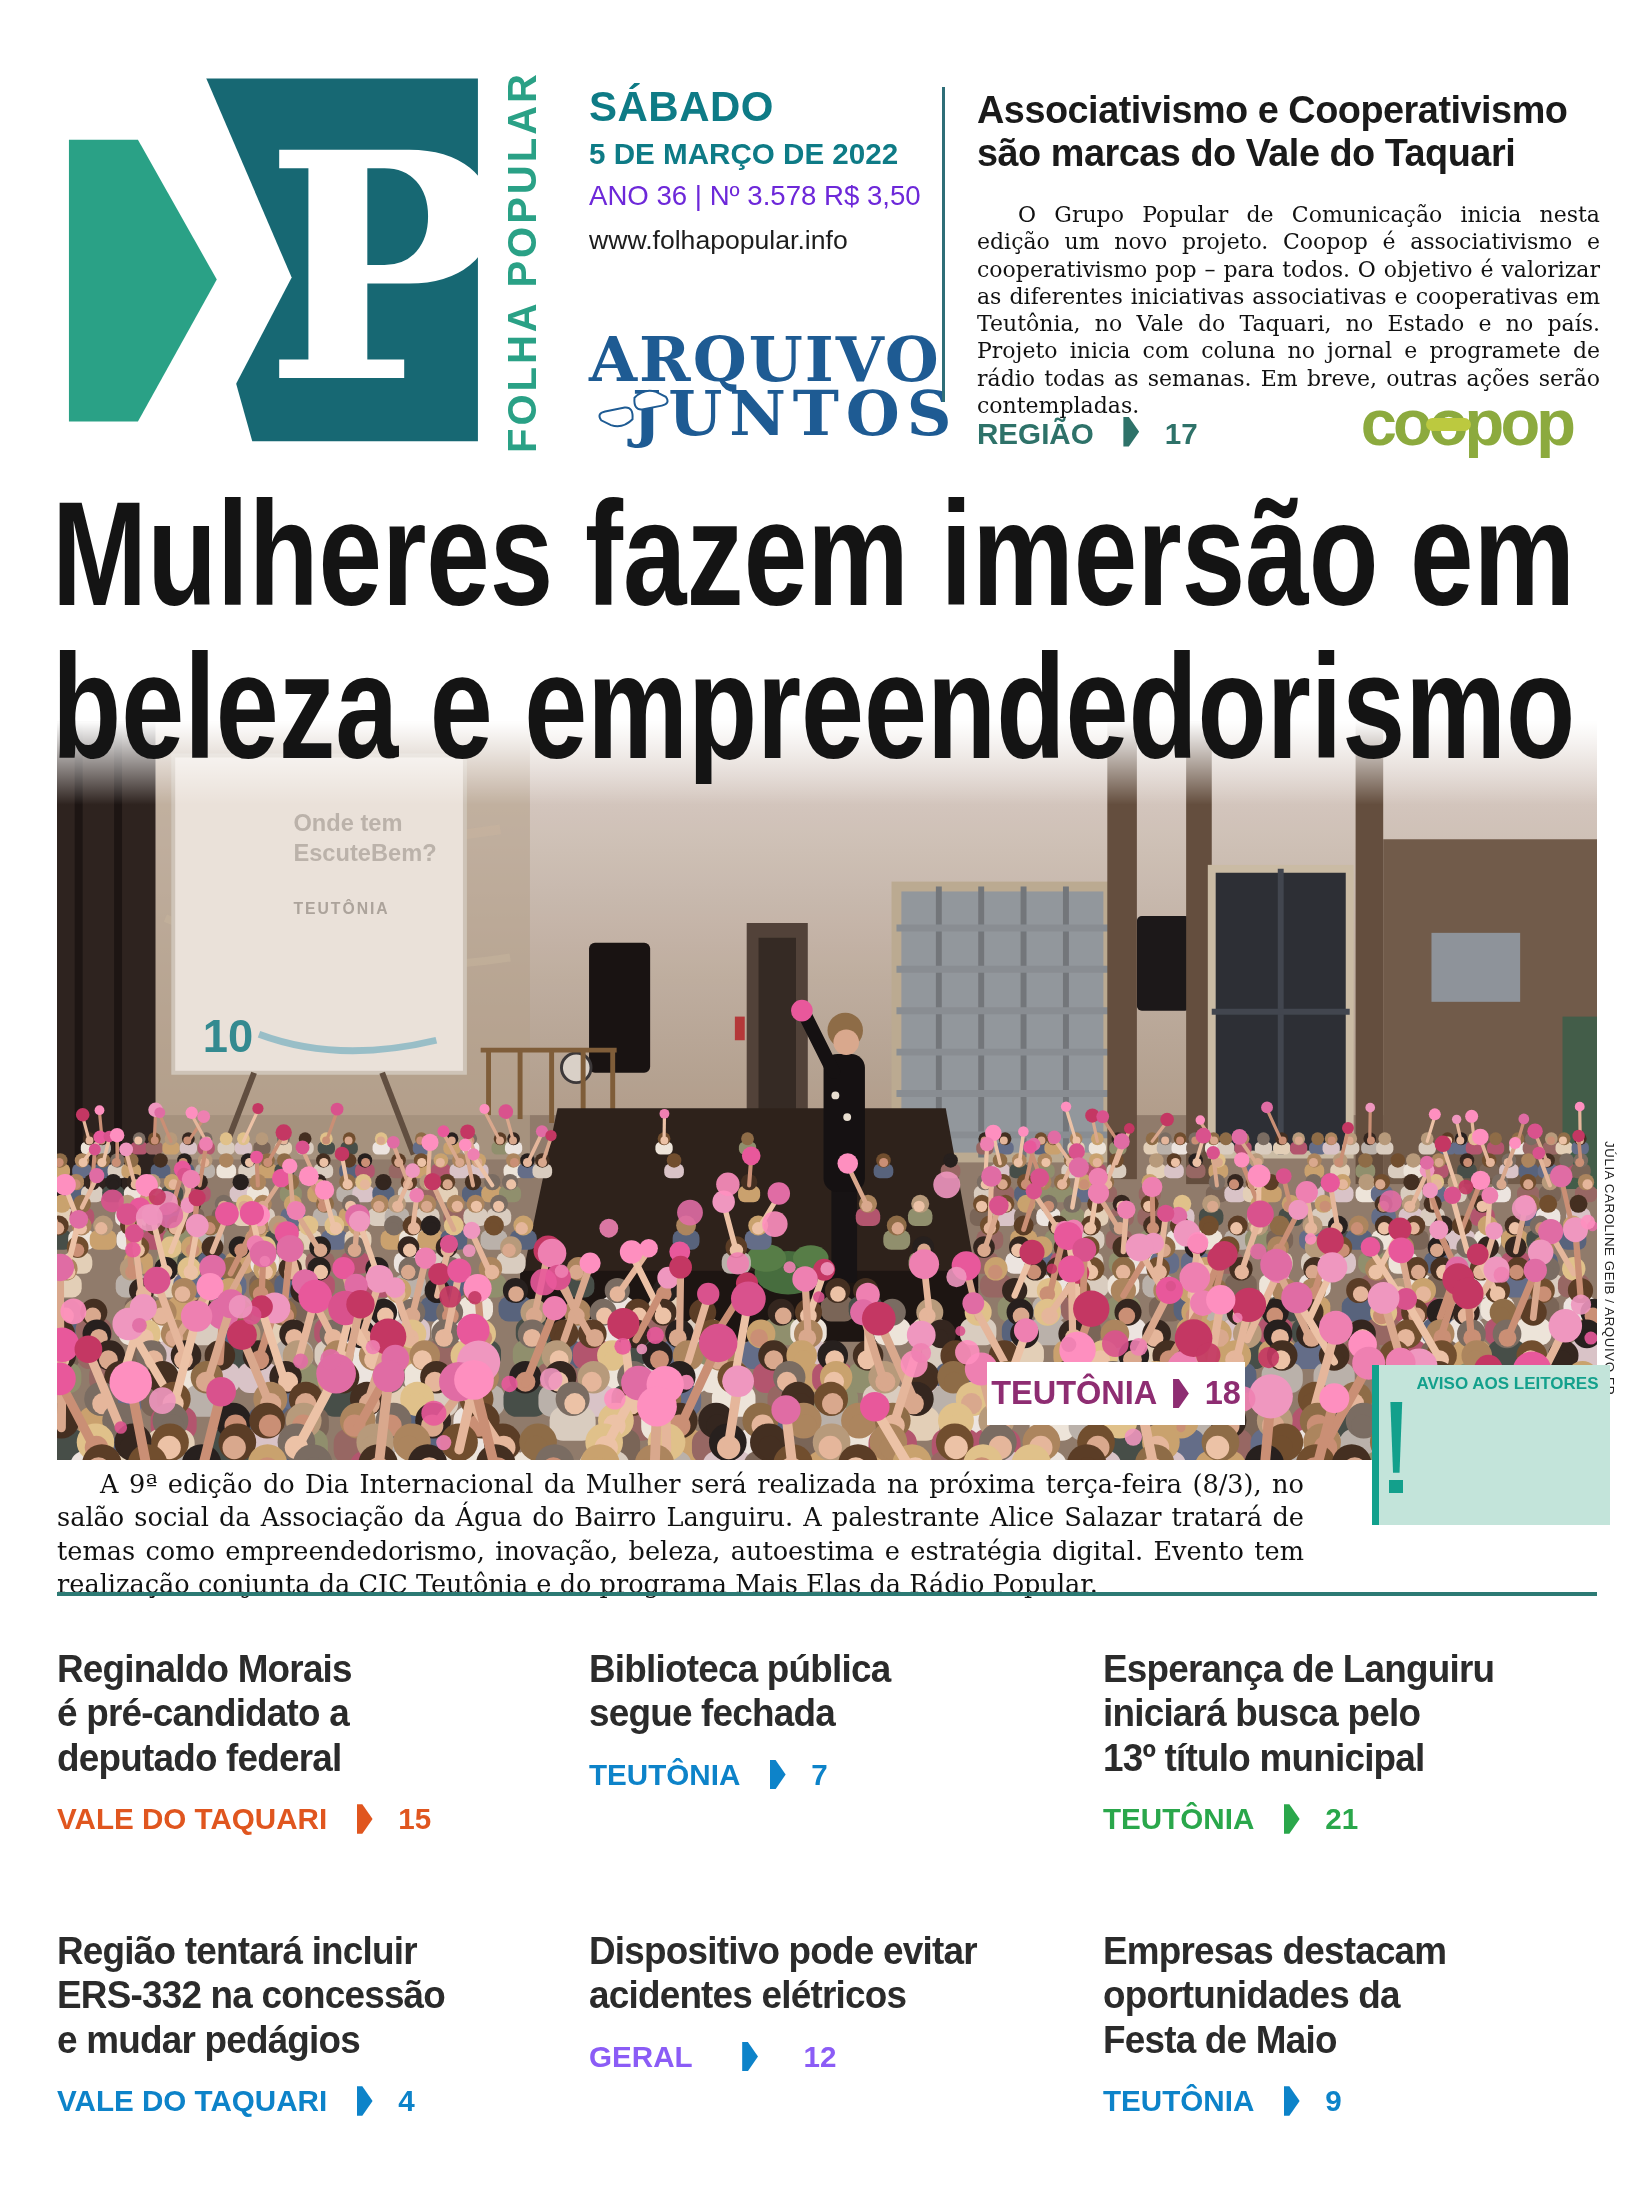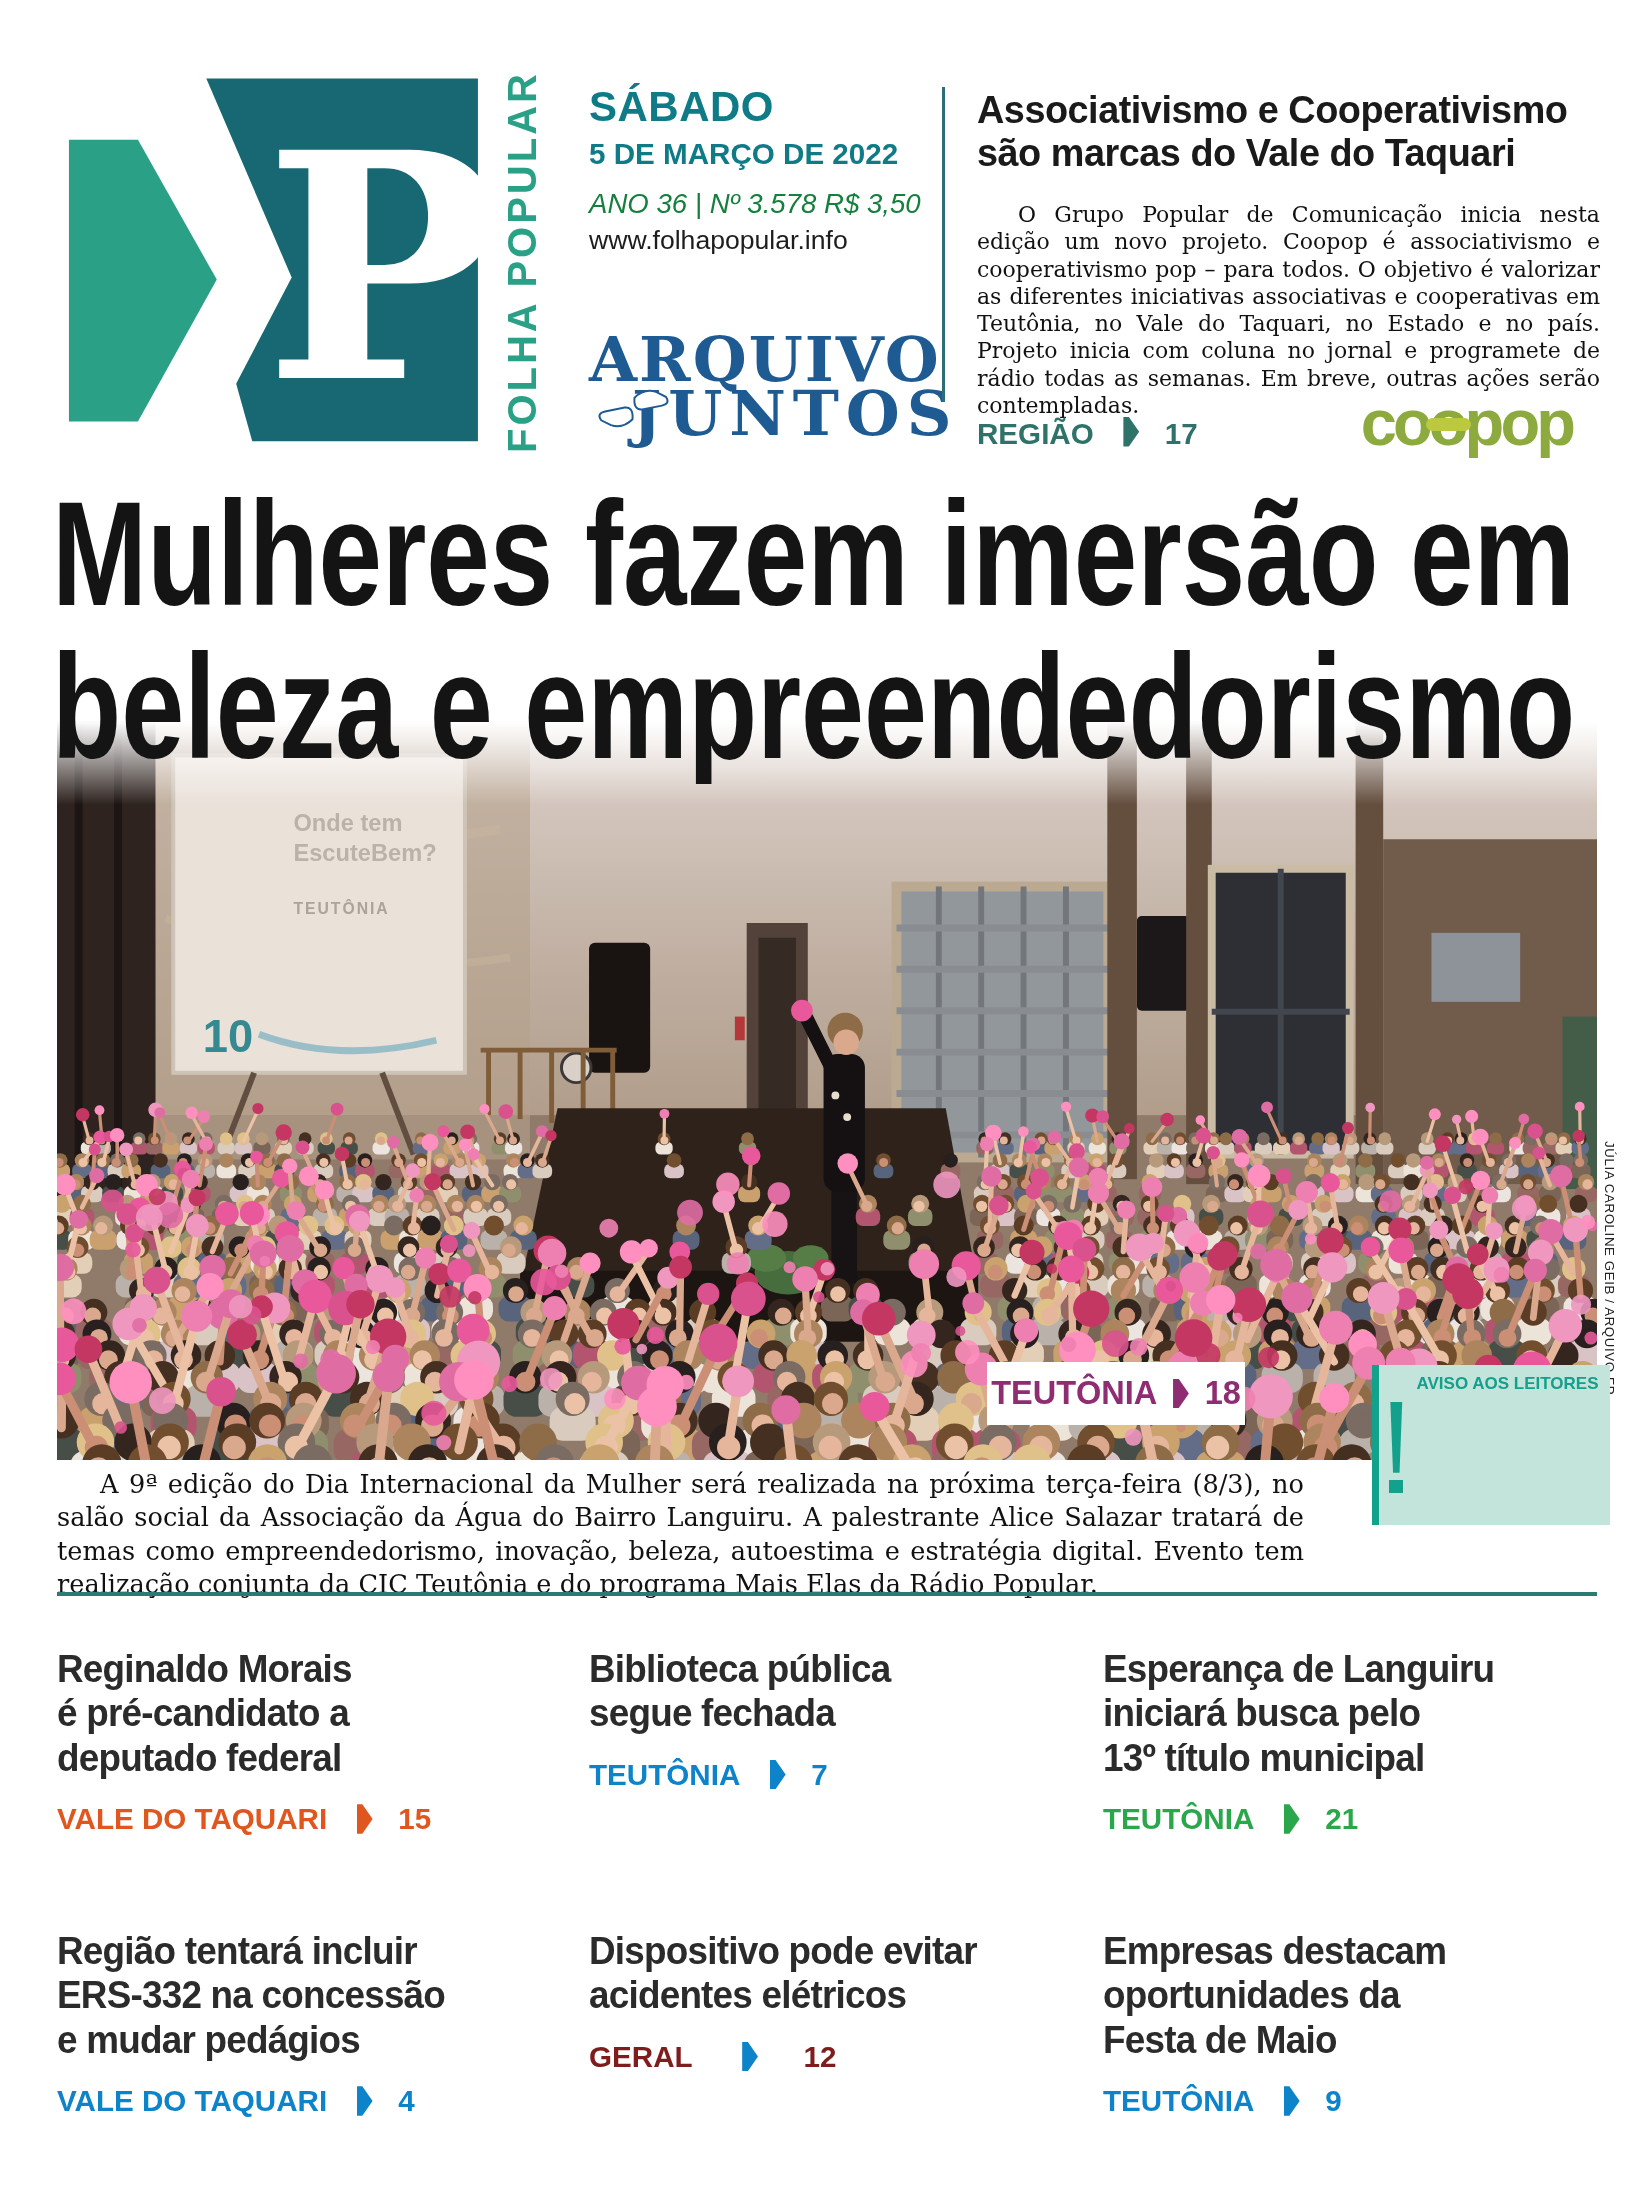--- a/index.html
+++ b/index.html
@@ -7,21 +7,21 @@
         font-family:"Liberation Sans",sans-serif;margin:0 auto;}
   .abs{position:absolute;}
 
   
   #logo{left:57px;top:47px;width:493px;height:406px;}
   #brand-vert{left:496px;top:47px;width:53px;height:406px;writing-mode:vertical-rl;
       transform:rotate(180deg);color:#2aa186;font-weight:bold;font-size:40px;
       letter-spacing:3px;line-height:53px;display:flex;align-items:center;}
   .date-day{left:589px;top:83px;font-size:42px;font-weight:bold;color:#0e7b86;letter-spacing:0.5px;}
   .date-date{left:589px;top:137px;font-size:29.6px;font-weight:bold;color:#0e7b86;}
-  .edition{left:589px;top:188px;font-size:27.6px;color:#15803d;font-style:italic;}
+  .edition{left:589px;top:180px;font-size:27.6px;color:#6d28d9;}
   .website{left:589px;top:225px;font-size:26.6px;color:#1d1d1d;}
   .slogan{left:589px;top:331px;width:355px;color:#1e5b93;font-family:"DejaVu Serif",serif;
       font-weight:bold;line-height:.94;}
   .slogan .l1{font-size:62px;letter-spacing:2px;display:block;}
   .slogan .l2{font-size:62px;letter-spacing:6.9px;display:block;margin-left:43px;margin-top:-3.9px;}
   .hands{position:absolute;left:7.9px;top:55px;}
   .vrule{left:942px;top:87px;width:3px;height:315px;background:#2e6e78;}
 
   
   .tstitle{left:977px;top:89px;width:630px;font-weight:bold;font-size:39px;line-height:1.09;
@@ -2539,21 +2539,21 @@
     <div class="ttag" style="color: rgb(13, 131, 201);">
       <span class="tsec">VALE DO TAQUARI</span>
       <span class="tarrow" style="background: rgb(13, 131, 201);"></span>
       <span class="tpage">4</span>
     </div>
   </div>
       <div class="teaser" style="left: 589px; top: 1929px;">
     <span class="tline">Dispositivo pode evitar</span>
     <span class="tline">acidentes elétricos</span>
 
-    <div class="ttag" style="color: #7f1d1d; gap: 20px;">
+    <div class="ttag" style="color: #8b5cf6; gap: 20px;">
       <span class="tsec">GERAL</span>
       <span class="tarrow" style="background: rgb(13, 131, 201);"></span>
       <span class="tpage">12</span>
     </div>
   </div>
       <div class="teaser" style="left: 1103px; top: 1929px;">
     <span class="tline">Empresas destacam</span>
     <span class="tline">oportunidades da</span>
     <span class="tline">Festa de Maio</span>
     <div class="ttag" style="color: rgb(13, 131, 201);">

